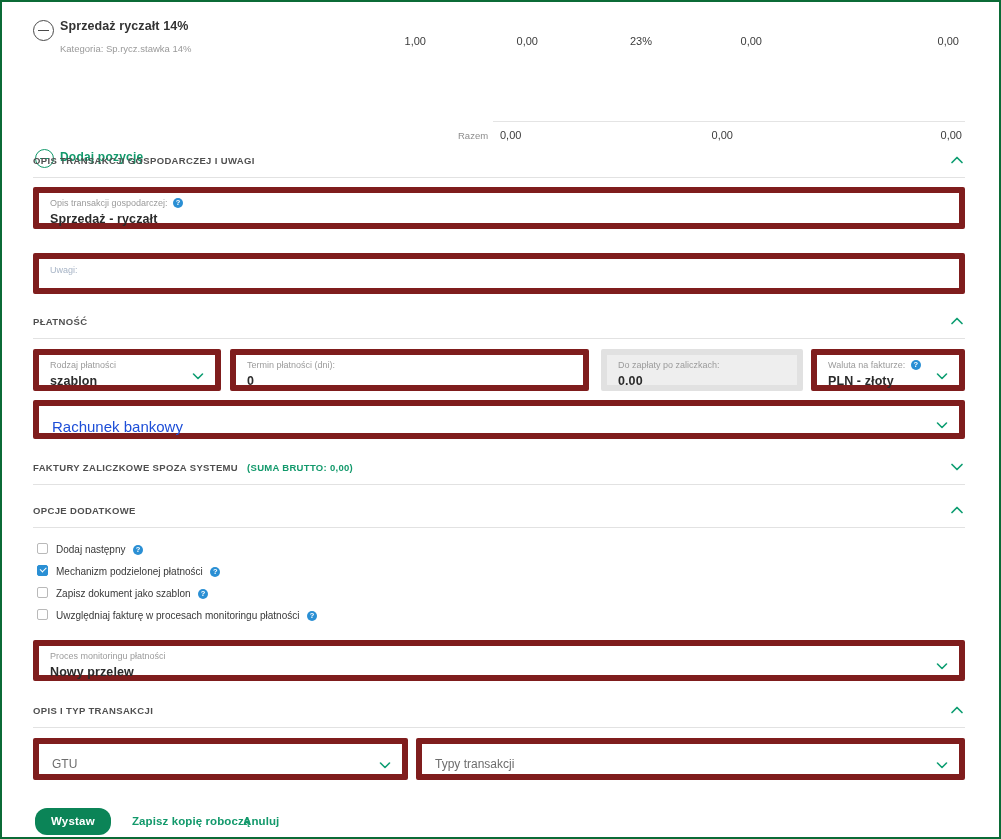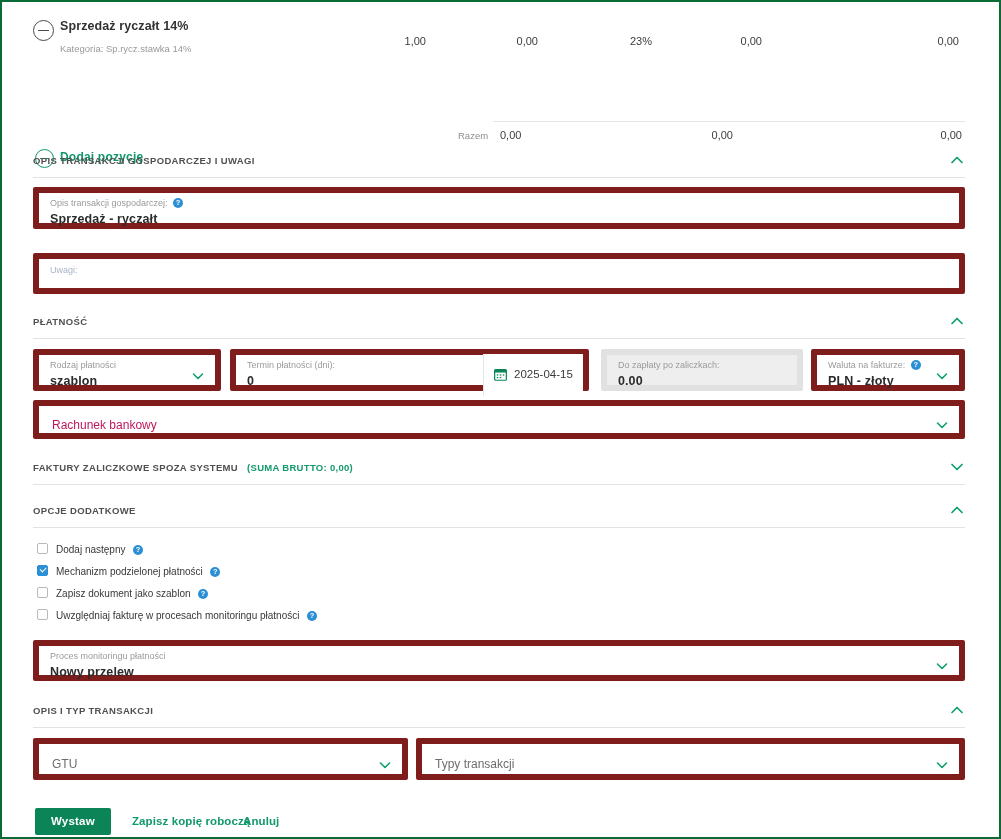--- a/index.html
+++ b/index.html
@@ -288,22 +288,22 @@
   }
 
   .bank-wrap {
     margin: 9px 34px 0 31px;
   }
   .bank-field { height: 39px; }
   .bank-text {
     position: absolute;
     left: 13px;
     top: 12px;
-    font-size: 12px;
-    color: #be185d;
+    font-size: 15px;
+    color: #1d4ed8;
   }
 
   
   .opts {
     margin: 11px 34px 0 31px;
   }
   .opt {
     position: relative;
     height: 22px;
     padding-left: 23px;
@@ -364,21 +364,21 @@
     position: absolute;
     left: 0;
     top: 0;
     height: 27px;
     padding: 0 16px;
     background: #0b8457;
     color: #ffffff;
     font-size: 11.5px;
     font-weight: bold;
     border: none;
-    border-radius: 2px;
+    border-radius: 12px;
     line-height: 27px;
     font-family: "Liberation Sans", sans-serif;
     letter-spacing: .2px;
   }
   .btn-link {
     position: absolute;
     top: 7px;
     font-size: 11.5px;
     color: #12996b;
     font-weight: bold;
@@ -460,34 +460,20 @@
         <span class="sel-chev">
           <svg width="14" height="14" viewBox="0 0 14 14">
               <path d="M2.5 5 L7 9.5 L11.5 5" fill="none" stroke="#0e9e72" stroke-width="1.6" stroke-linecap="round" stroke-linejoin="round"></path>
             </svg>
         </span>
       </div>
 
       <div class="field pay-2">
         <div class="field-label">Termin płatności (dni):</div>
         <div class="field-value">0</div>
-        <div class="datebox">
-          <span class="cal-icon">
-            <svg width="13" height="13" viewBox="0 0 14 14">
-              <rect x="0.7" y="1.8" width="12.6" height="11.4" rx="1.2" fill="none" stroke="#0b8457" stroke-width="1.3"></rect>
-              <rect x="0.7" y="1.8" width="12.6" height="3.1" fill="#0b8457"></rect>
-              <rect x="3" y="6.8" width="1.6" height="1.4" fill="#0b8457"></rect>
-              <rect x="6.2" y="6.8" width="1.6" height="1.4" fill="#0b8457"></rect>
-              <rect x="9.4" y="6.8" width="1.6" height="1.4" fill="#0b8457"></rect>
-              <rect x="3" y="9.6" width="1.6" height="1.4" fill="#0b8457"></rect>
-              <rect x="6.2" y="9.6" width="1.6" height="1.4" fill="#0b8457"></rect>
-            </svg>
-          </span>
-          <span class="date-text">2025-04-15</span>
-        </div>
       </div>
 
       <div class="field grey pay-3">
         <div class="field-label">Do zapłaty po zaliczkach:</div>
         <div class="field-value">0.00</div>
       </div>
 
       <div class="field pay-4">
         <div class="field-label">
           <span>Waluta na fakturze:</span>

